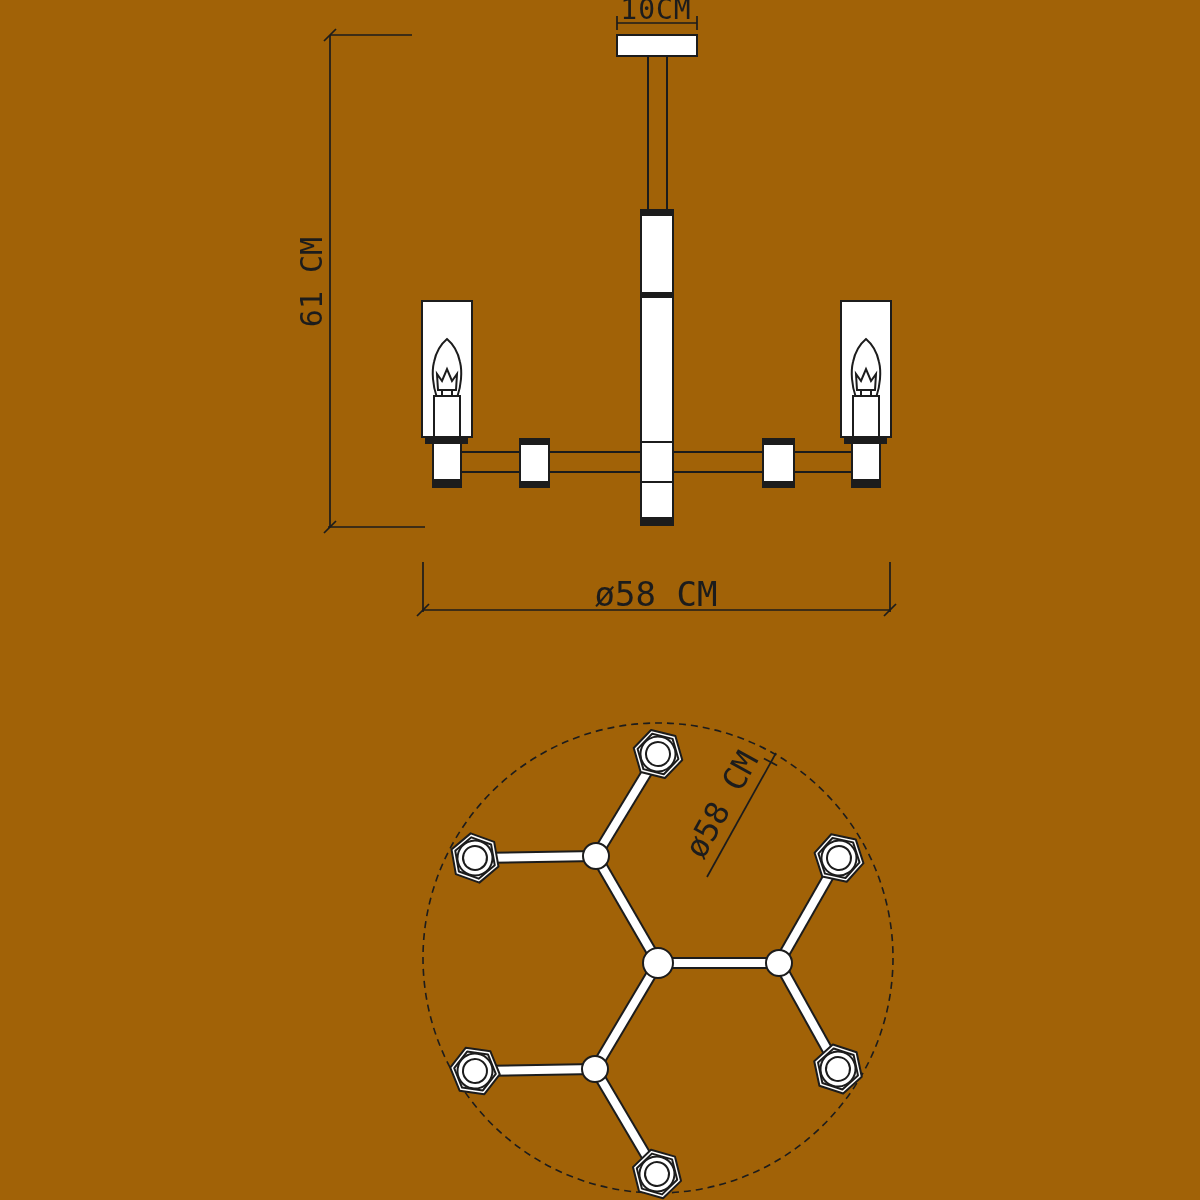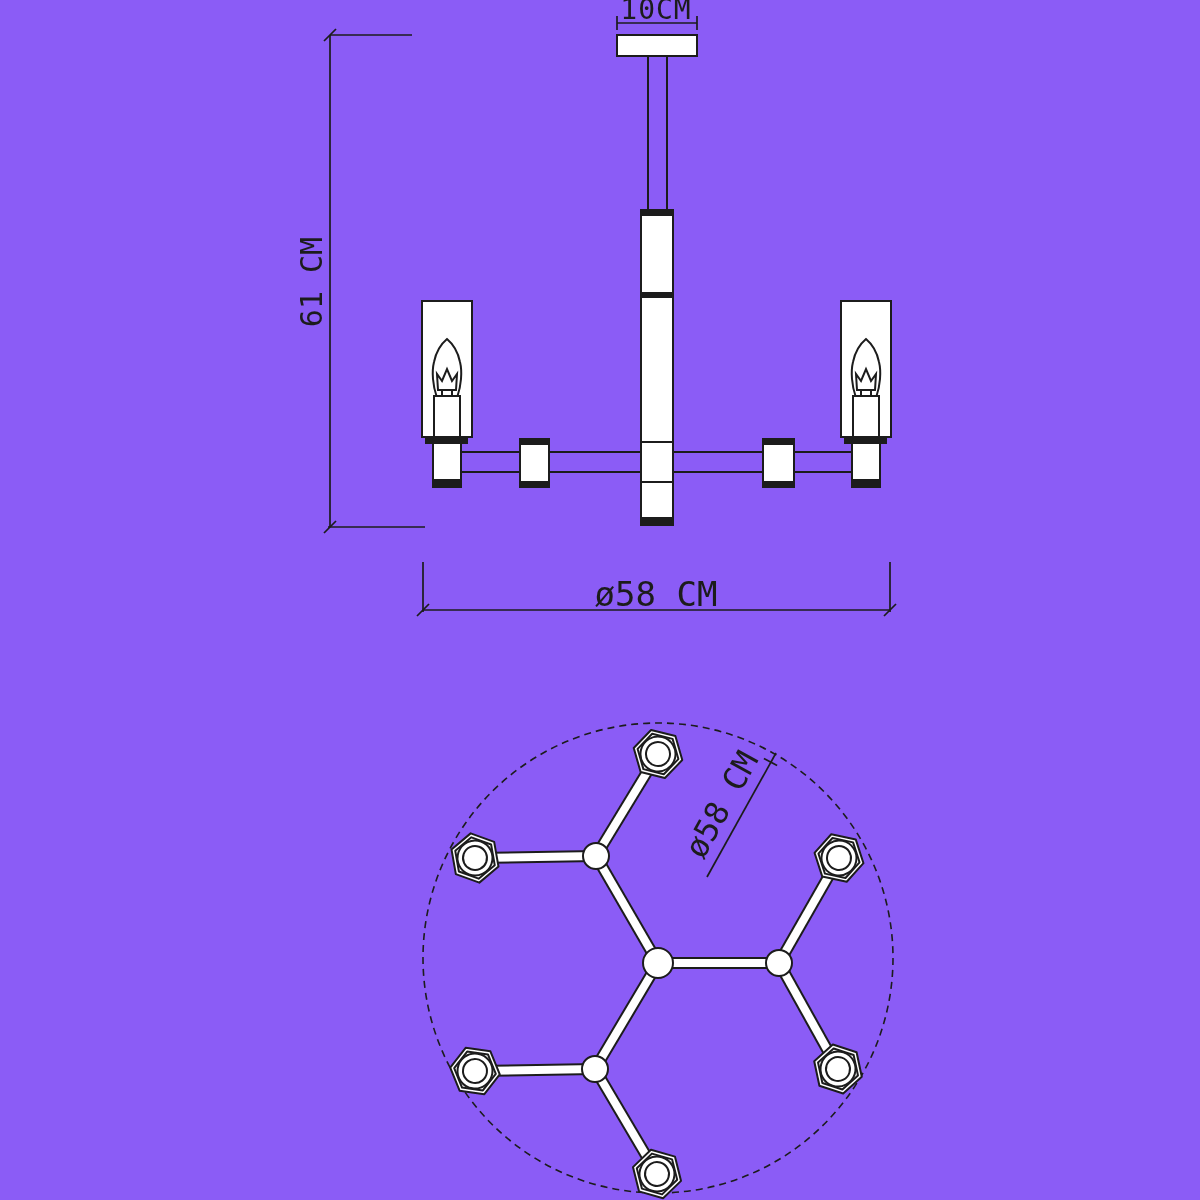--- a/index.html
+++ b/index.html
@@ -1,16 +1,16 @@
 <!DOCTYPE html>
 <html><head>
 <meta charset="utf-8">
 <style>
   html,body{margin:0;padding:0;background:#ffffff;}
-  .canvas{position:relative;width:1200px;height:1200px;background:#8b5cf6;overflow:hidden;}
+  .canvas{position:relative;width:1200px;height:1200px;background:#a16207;overflow:hidden;}
   svg{display:block;}
   .ln{stroke:#1c1c1c;stroke-width:2;fill:none;}
   .lnthin{stroke:#1c1c1c;stroke-width:1.6;fill:none;}
   .wfill{fill:#ffffff;stroke:#1c1c1c;stroke-width:2;}
   .band{fill:#1c1c1c;stroke:none;}
   .dim{stroke:#1c1c1c;stroke-width:1.7;fill:none;}
   .txt{font-family:"DejaVu Sans Mono","Liberation Mono",monospace;fill:#1c1c1c;}
   .pipe-b{stroke:#1c1c1c;stroke-width:12;fill:none;}
   .pipe-w{stroke:#ffffff;stroke-width:8;fill:none;}
   .hex{fill:none;stroke:#1c1c1c;stroke-width:2;stroke-linejoin:round;}

